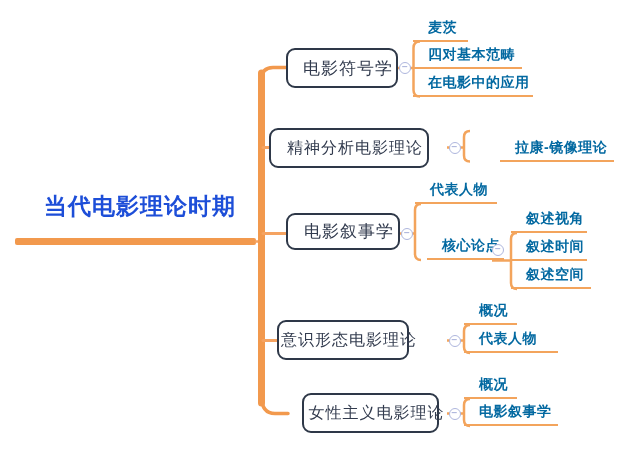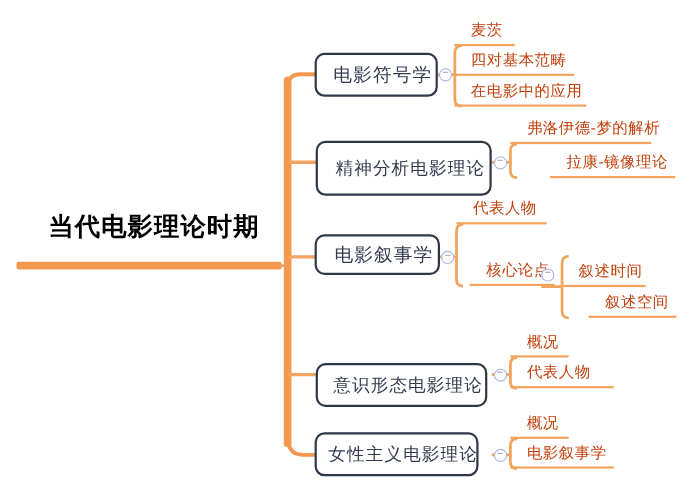--- a/index.html
+++ b/index.html
@@ -3,33 +3,33 @@
 <meta charset="utf-8">
 <style>
   html,body{margin:0;padding:0;background:#fff;}
   .canvas{
     position:relative;width:618px;height:450px;background:#fff;overflow:hidden;
     font-family:"Liberation Sans","DejaVu Sans",sans-serif;
   }
   .connectors{position:absolute;left:0;top:0;pointer-events:none;}
   .root-title{
     position:absolute;left:44px;top:191px;
-    font-size:23px;font-weight:bold;color:#000000;letter-spacing:1px;white-space:nowrap;
+    font-size:23px;font-weight:bold;color:#1d4ed8;letter-spacing:1px;white-space:nowrap;
   }
   .box{
     position:absolute;box-sizing:border-box;
     border:2.5px solid #2E3848;border-radius:9px;background:#fff;
     display:flex;align-items:center;justify-content:center;
     font-size:16px;font-weight:normal;color:#323B4E;white-space:nowrap;letter-spacing:1px;padding-left:12px;
   }
   .leaf{
     position:absolute;box-sizing:border-box;height:26px;
     padding:0 4px 3px 15px;display:flex;align-items:flex-end;
     border-bottom:2.5px solid #F3A45C;
-    font-size:14px;font-weight:normal;color:#c2410c;white-space:nowrap;letter-spacing:0.5px;
+    font-size:14px;font-weight:bold;color:#0369a1;white-space:nowrap;letter-spacing:0.5px;
   }
   .collapse{
     position:absolute;box-sizing:border-box;width:12px;height:12px;
     border:1.5px solid #AEB6DD;border-radius:50%;background:#fff;
     display:flex;align-items:center;justify-content:center;
     color:#AEB6DD;font-size:10px;line-height:1;font-weight:bold;cursor:pointer;
   }
   .collapse .glyph{margin-top:-1px;}
 </style>
 </head>
@@ -62,36 +62,36 @@
       <path d="M447 340.5 H 465"></path>
       <path d="M470 325 Q464 325 464 331 V 347 Q464 353 470 353"></path>
       <path d="M447 413.5 H 465"></path>
       <path d="M470 399 Q464 399 464 405 V 420 Q464 426 470 426"></path>
     </g>
   </svg>
 
   <div class="root-title">当代电影理论时期</div>
 
   <div class="box" style="left:286px;top:48px;width:112px;height:40px;font-size:17px;">电影符号学</div>
-  <div class="box" style="left:287px;top:128px;width:160px;height:50px;">精神分析电影理论</div>
+  <div class="box" style="left:269px;top:128px;width:160px;height:40px;">精神分析电影理论</div>
   <div class="box" style="left:286px;top:213px;width:114px;height:37px;font-size:17px;">电影叙事学</div>
-  <div class="box" style="left:287px;top:320px;width:156px;height:40px;margin-top:10px;">意识形态电影理论</div>
-  <div class="box" style="left:286px;top:393px;width:149px;height:40px;">女性主义电影理论</div>
+  <div class="box" style="left:277px;top:320px;width:132px;height:40px;">意识形态电影理论</div>
+  <div class="box" style="left:302px;top:393px;width:137px;height:40px;">女性主义电影理论</div>
 
   <div class="leaf" style="left:413px;top:16px;width:55px;">麦茨</div>
   <div class="leaf" style="left:413px;top:43px;width:109px;">四对基本范畴</div>
   <div class="leaf" style="left:413px;top:71px;width:120px;">在电影中的应用</div>
 
-  <div class="leaf" style="left:464px;top:105px;width:128px;">弗洛伊德-梦的解析</div>
   <div class="leaf" style="left:464px;top:136px;width:114px;margin-left:36px;">拉康-镜像理论</div>
 
   <div class="leaf" style="left:415px;top:178px;width:82px;">代表人物</div>
   <div class="leaf" style="left:427px;top:234px;width:77px;">核心论点</div>
+  <div class="leaf" style="left:511px;top:207px;width:76px;">叙述视角</div>
   <div class="leaf" style="left:511px;top:235px;width:76px;text-align:right;">叙述时间</div>
-  <div class="leaf" style="left:511px;top:263px;width:80px;margin-left:24px;">叙述空间</div>
+  <div class="leaf" style="left:511px;top:263px;width:80px;">叙述空间</div>
 
   <div class="leaf" style="left:464px;top:299px;width:53px;">概况</div>
   <div class="leaf" style="left:464px;top:327px;width:94px;">代表人物</div>
 
   <div class="leaf" style="left:464px;top:373px;width:53px;">概况</div>
   <div class="leaf" style="left:464px;top:400px;width:94px;">电影叙事学</div>
 
   <span class="collapse" style="left:399px;top:61.5px;">
     <span class="glyph">−</span>
   </span>

